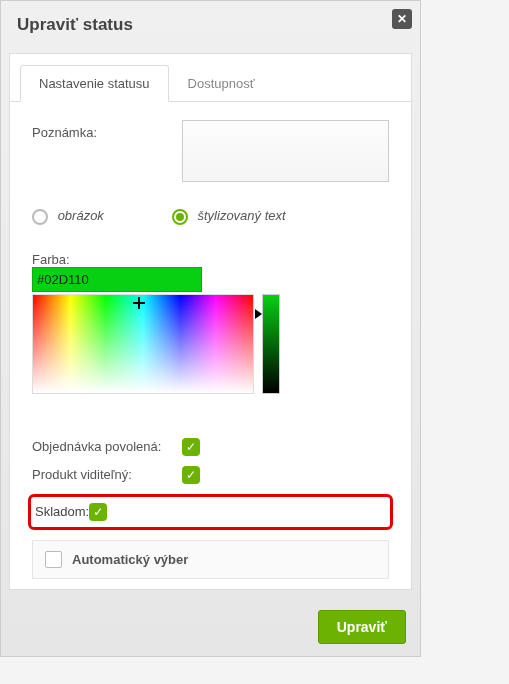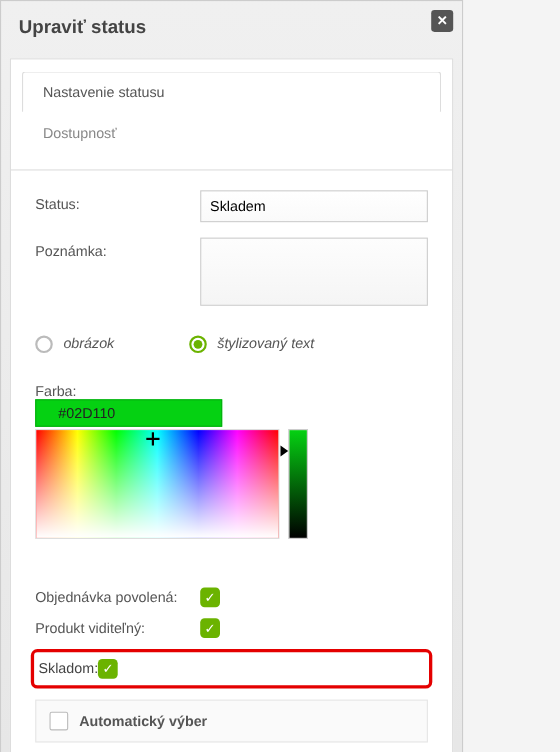--- a/index.html
+++ b/index.html
@@ -42,22 +42,21 @@
   .dialog-body {
     background: #fff;
     margin: 8px;
     border: 1px solid #ddd;
     padding: 0 0 10px;
   }
   .tabs {
     display: flex;
     border-bottom: 1px solid #ddd;
     margin: 0;
-    padding: 10px 10px 17px;
-    flex-direction: column;
+    padding: 10px 10px 0;
   }
   .tab {
     padding: 10px 18px;
     border: 1px solid transparent;
     border-bottom: none;
     color: #888;
     cursor: pointer;
     font-size: 13px;
     position: relative;
     top: 1px;
@@ -118,21 +117,21 @@
     content:"";
     width: 8px; height: 8px;
     background: #6bb300;
     border-radius: 50%;
   }
   .radio-label { color:#555; }
   .color-header {
     width: 170px;
     background: #05d112;
     color: #222;
-    padding: 4px 20px;
+    padding: 4px 4px;
     font-size: 13px;
     border: 1px solid #05b010;
   }
   .picker-wrap {
     display: flex;
     gap: 8px;
     margin-top: 2px;
     align-items: flex-start;
   }
   .sv-panel {
@@ -259,26 +258,20 @@
 
   <div class="dialog-body">
 
     <div class="tabs">
       <div class="tab active">Nastavenie statusu</div>
       <div class="tab">Dostupnosť</div>
     </div>
 
     <div class="form">
 
-      <div class="row">
-        <div class="lbl">Status:</div>
-        <div class="ctl">
-          <input class="text-input" value="Skladem" style="">
-        </div>
-      </div>
 
       <div class="row">
         <div class="lbl">Poznámka:</div>
         <div class="ctl">
           <div class="textarea"></div>
         </div>
       </div>
 
       <div class="row" style="margin-top:22px;">
         <div class="ctl">

